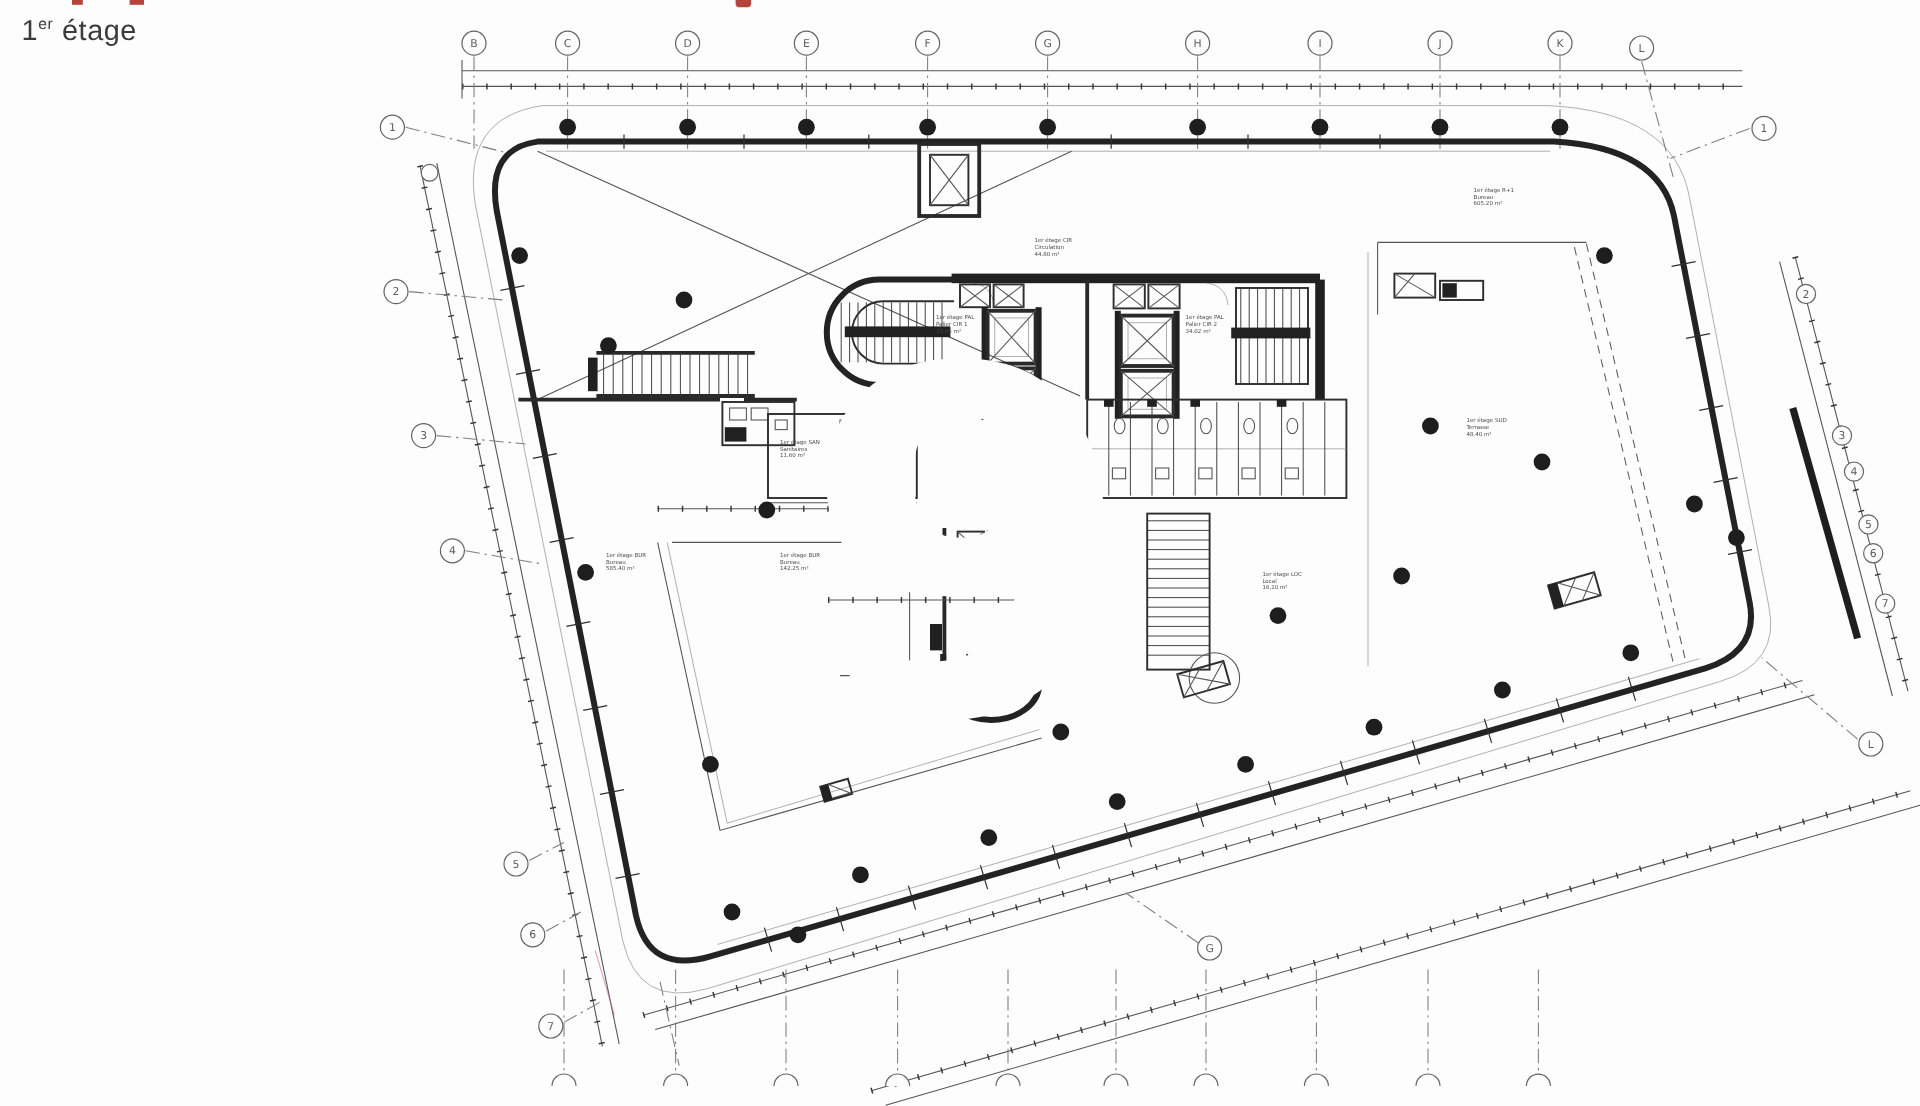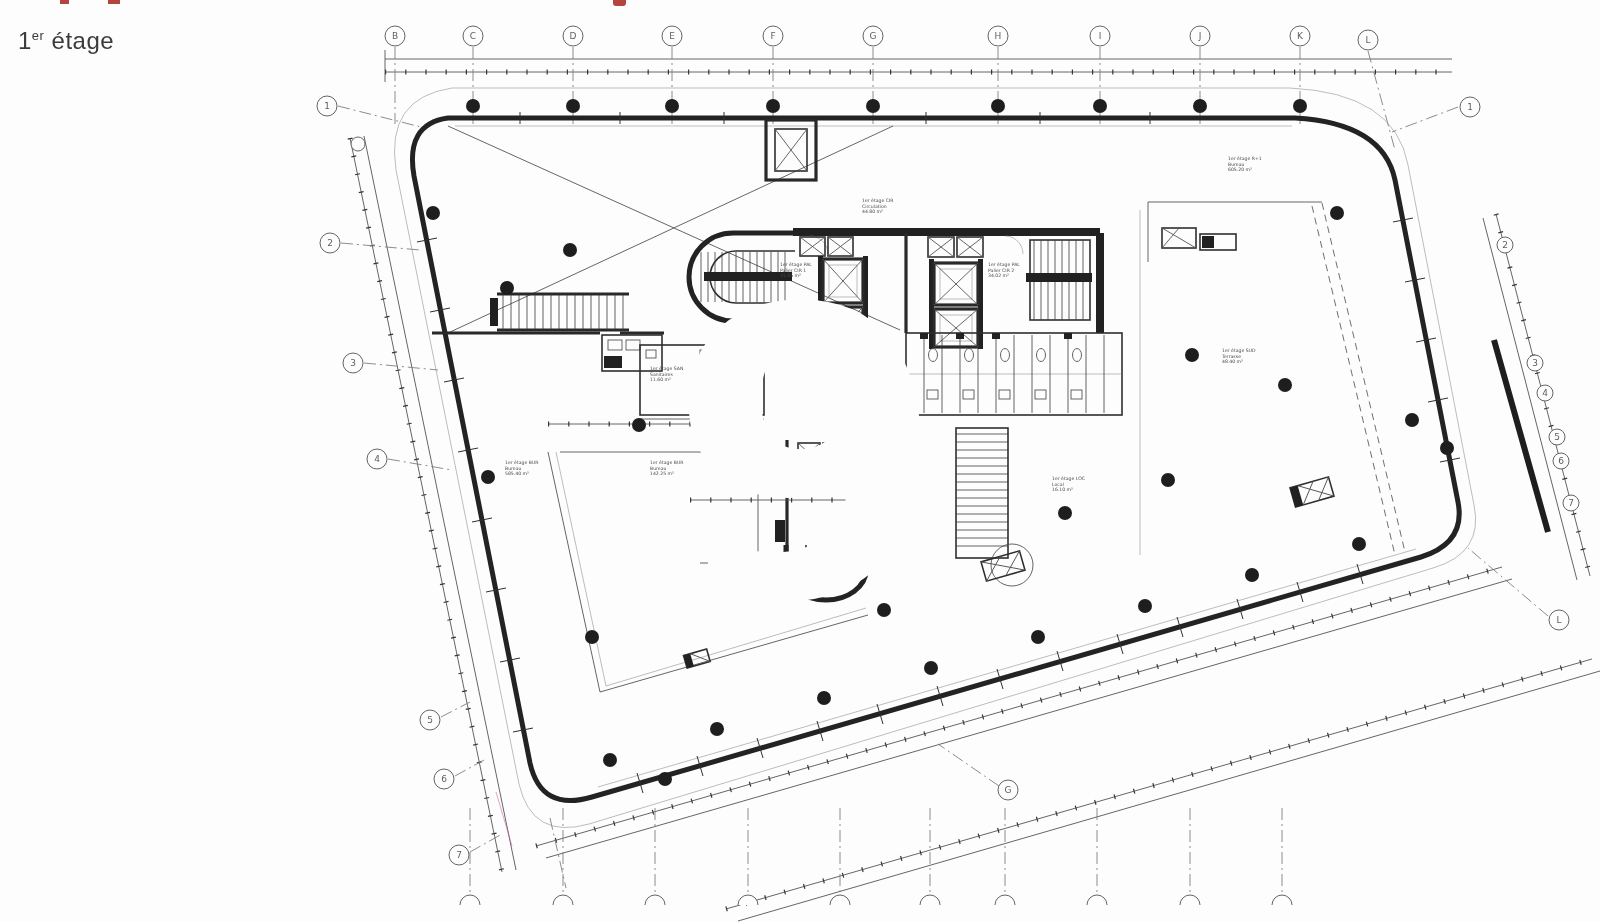--- a/index.html
+++ b/index.html
@@ -1,19 +1,19 @@
 <!DOCTYPE html>
 <html><head>
 <meta charset="utf-8">
 <style>
   html,body{margin:0;padding:0;background:#ffffff;}
   #stage{position:relative;width:1600px;height:922px;background:#fdfdfd;overflow:hidden;
          font-family:"Liberation Sans",sans-serif;}
   #plan-title{position:absolute;left:18px;top:12px;font-size:24px;color:#3b3b3b;
-              font-family:"Liberation Sans",sans-serif;letter-spacing:.5px;margin-top:15px;}
+              font-family:"Liberation Sans",sans-serif;letter-spacing:.5px;}
   #plan-title sup{font-size:13px;}
   .red-mark{position:absolute;background:#b5443c;}
   #rm1{left:60px;top:0;width:9px;height:4px;}
   #rm2{left:108px;top:0;width:12px;height:4px;}
   #rm3{left:613px;top:0;width:13px;height:6px;border-radius:0 0 3px 3px;}
   svg#plan{position:absolute;left:0;top:0;filter:blur(.28px);opacity:.94;}
   .thin{stroke:#4a4a4a;stroke-width:.9;fill:none;}
   .hair{stroke:#8a8a8a;stroke-width:.6;fill:none;}
   .wall{stroke:#161616;stroke-width:5;fill:none;}
   .wall3{stroke:#1c1c1c;stroke-width:3.2;fill:none;}

